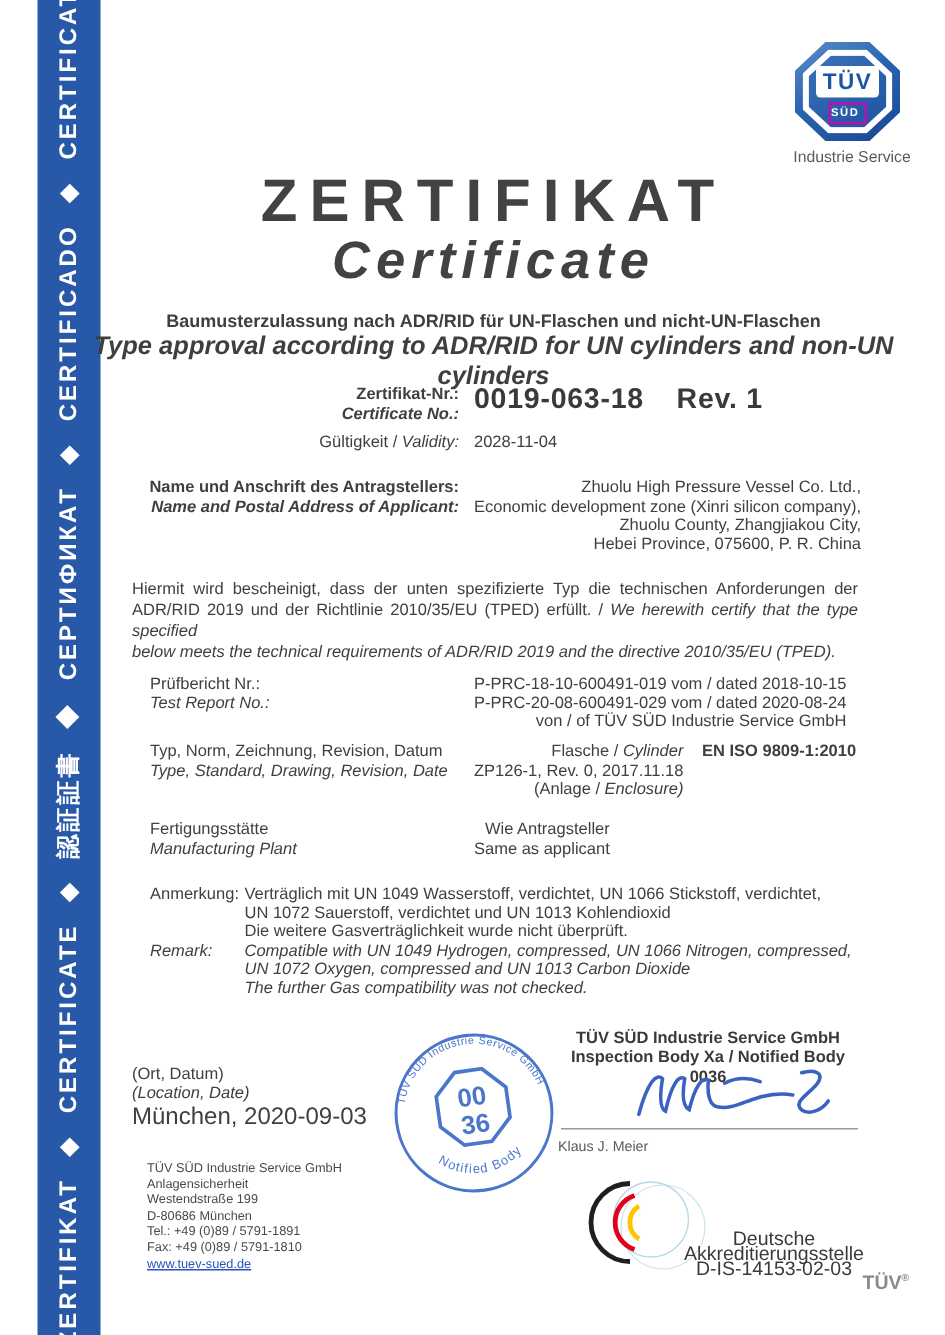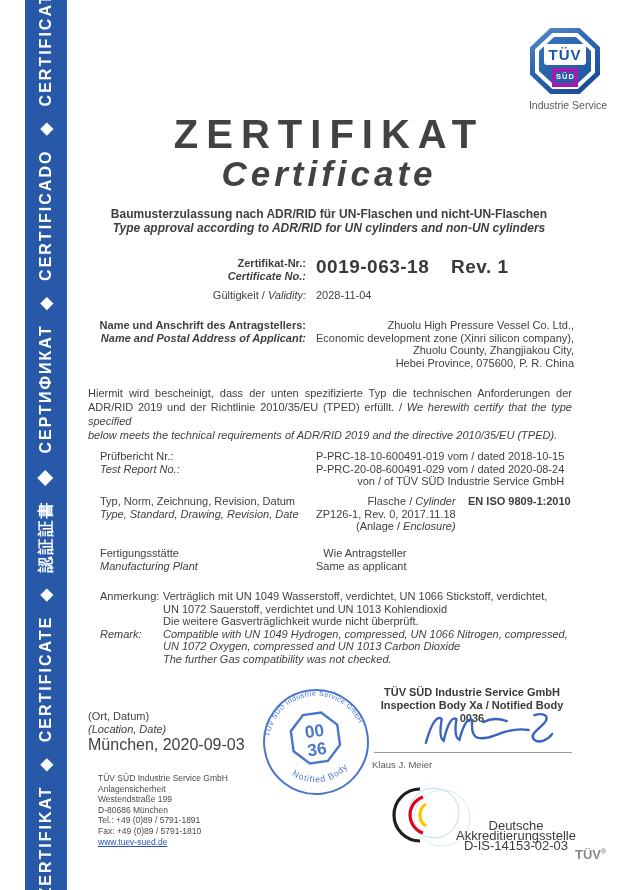--- a/index.html
+++ b/index.html
@@ -16,31 +16,31 @@
         letter-spacing:2px;word-spacing:8px;}
   
   .oct{clip-path:polygon(29% 0%,71% 0%,100% 29%,100% 71%,71% 100%,29% 100%,0% 71%,0% 29%);}
   .logo{position:absolute;left:530px;top:28px;width:70px;height:66px;}
   .logo .l1{position:absolute;inset:0;background:linear-gradient(150deg,#5c8ec9 0%,#2a63b0 45%,#17478f 100%);}
   .logo .l2{position:absolute;inset:5px;background:#ffffff;}
   .logo .l3{position:absolute;inset:9px;background:linear-gradient(150deg,#3a72ba,#1d53a0);}
   .logo .tuv{position:absolute;top:16px;left:14px;right:14px;height:21px;background:#fff;
         border-radius:3px;color:#1d55a5;font-weight:bold;font-size:15px;line-height:21px;
         text-align:center;letter-spacing:1px;}
-  .logo .sud{position:absolute;top:40px;left:22px;right:22px;height:11px;border:4px solid #a21caf;
+  .logo .sud{position:absolute;top:40px;left:22px;right:22px;height:11px;border:2px solid #a21caf;
         color:#fff;font-size:7.5px;font-weight:bold;line-height:10px;text-align:left;letter-spacing:1px;}
   .logo-caption{position:absolute;left:528px;top:99px;width:80px;text-align:center;
         font-size:10.5px;color:#5a5a5a;}
   
   .title-de{position:absolute;left:88px;top:112px;width:482px;text-align:center;
         font-size:40px;font-weight:bold;letter-spacing:8px;color:#424242;}
   .title-en{position:absolute;left:88px;top:154px;width:482px;text-align:center;
         font-size:35px;font-weight:bold;font-style:italic;letter-spacing:4px;color:#424242;}
   .sub-de{position:absolute;left:60px;top:207px;width:538px;text-align:center;font-size:12px;font-weight:bold;}
-  .sub-en{position:absolute;left:60px;top:221px;width:538px;text-align:center;font-size:12px;
+  .sub-en{position:absolute;left:60px;top:221px;width:538px;text-align:center;font-size:17px;
         font-weight:bold;font-style:italic;}
   
   .lblR{position:absolute;left:88px;width:218px;text-align:right;font-size:11px;line-height:12.5px;}
   .lblL{position:absolute;left:100px;font-size:11px;line-height:12.5px;}
   .val{position:absolute;left:316px;font-size:11px;line-height:12.5px;text-align:right;}
   .certval{position:absolute;left:316px;top:256px;font-size:19px;font-weight:bold;letter-spacing:.5px;color:#3a3a3a;}
   .certval .rev{margin-left:16px;}
   .std{position:absolute;left:468px;top:495px;font-size:11px;font-weight:bold;}
   
   .para{position:absolute;left:88px;top:386px;width:484px;font-size:11px;line-height:14px;}

